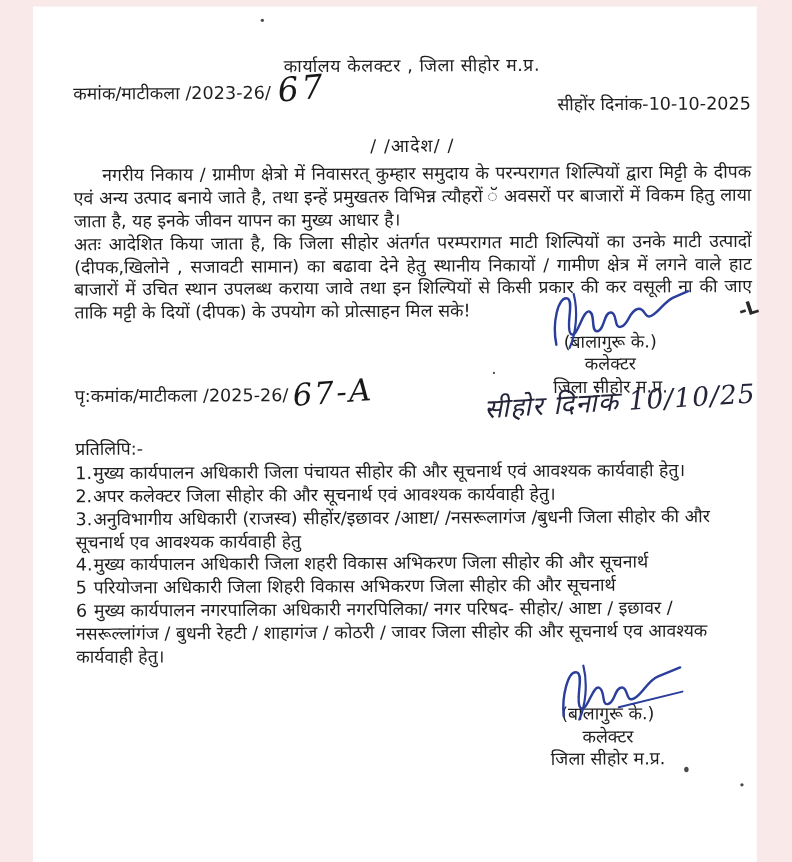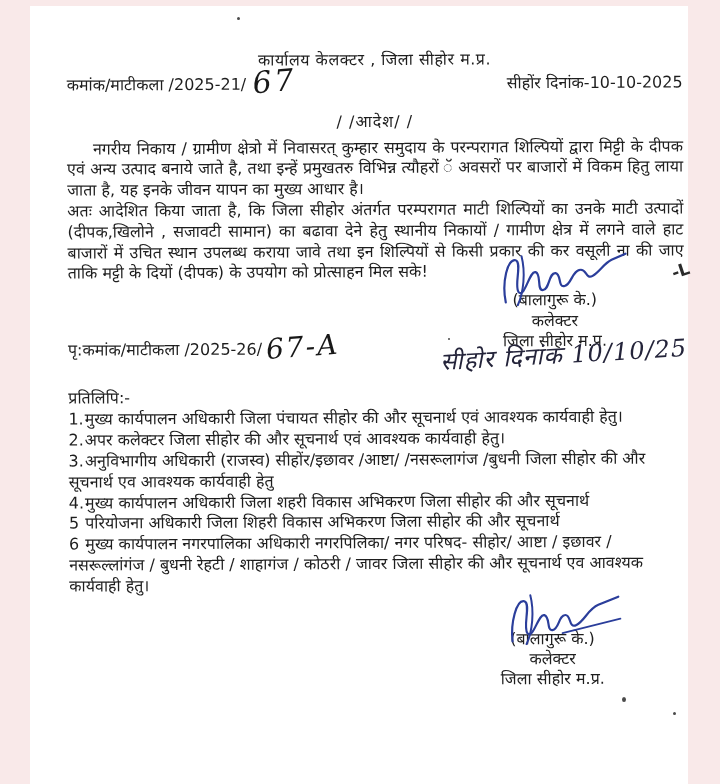--- a/index.html
+++ b/index.html
@@ -23,21 +23,21 @@
 
   .office-line { margin-top:44px; text-align:center; letter-spacing:0.5px; }
 
   .ref-row { display:flex; justify-content:space-between; align-items:flex-start; margin-top:3px; }
   .ref-left { white-space:nowrap; }
   .hw-num {
     display:inline-block; font-family:"DejaVu Serif", serif; font-style:italic;
     font-size:30px; font-weight:500; letter-spacing:3px; color:#181818;
     transform:rotate(-5deg); margin:-8px 0 0 6px; vertical-align:top; line-height:1;
   }
-  .date-line { white-space:nowrap; }
+  .date-line { margin-top:12px; white-space:nowrap; }
 
   .order-title { text-align:center; margin-top:16px; letter-spacing:1px; }
 
   .para { text-align:justify; }
   .para1 { margin-top:5px; text-indent:26px; }
   .para2 { margin-top:0; position:relative; }
   .margin-mark {
     position:absolute; right:-6px; bottom:0px;
     font-size:17px; font-weight:bold; transform:rotate(-18deg); color:#2a2a2a;
   }
@@ -74,21 +74,21 @@
 </head>
 <body>
 
 <div class="scan-bg">
   <div class="paper">
     <div class="content">
 
       <div class="office-line">कार्यालय केलक्टर , जिला सीहोर म.प्र.</div>
 
       <div class="ref-row">
-        <span class="ref-left"><span>कमांक/माटीकला  /2025-21/</span><span class="hw-num">67</span></span>
+        <span class="ref-left"><span>कमांक/माटीकला  /2023-26/</span><span class="hw-num">67</span></span>
         <span class="date-line">सीहोंर दिनांक-10-10-2025</span>
       </div>
 
       <div class="order-title">/ /आदेश/ /</div>
 
       <p class="para para1">नगरीय निकाय / ग्रामीण क्षेत्रो में निवासरत् कुम्हार समुदाय के परन्परागत शिल्पियों द्वारा मिट्टी के दीपक एवं अन्य उत्पाद बनाये जाते है, तथा इन्हें प्रमुखतरु विभिन्न त्यौहरों ॅ अवसरों पर बाजारों में विकम हितु लाया जाता है, यह इनके जीवन यापन का मुख्य आधार है।</p>
       <p class="para para2"><span>अतः आदेशित किया जाता है, कि जिला सीहोर अंतर्गत परम्परागत माटी शिल्पियों का उनके माटी उत्पादों (दीपक,खिलोने , सजावटी सामान) का बढावा देने हेतु स्थानीय निकायों / गामीण क्षेत्र में लगने वाले हाट बाजारों में उचित स्थान उपलब्ध कराया जावे तथा इन शिल्पियों से किसी प्रकार की कर वसूली ना की जाए ताकि मट्टी के दियों (दीपक) के उपयोग को प्रोत्साहन मिल सके!</span><span class="margin-mark">-L</span></p>
 
       <div class="sig-block">
         <svg class="sig-scribble sig1-scribble" width="150" height="58" viewBox="0 0 150 58">

